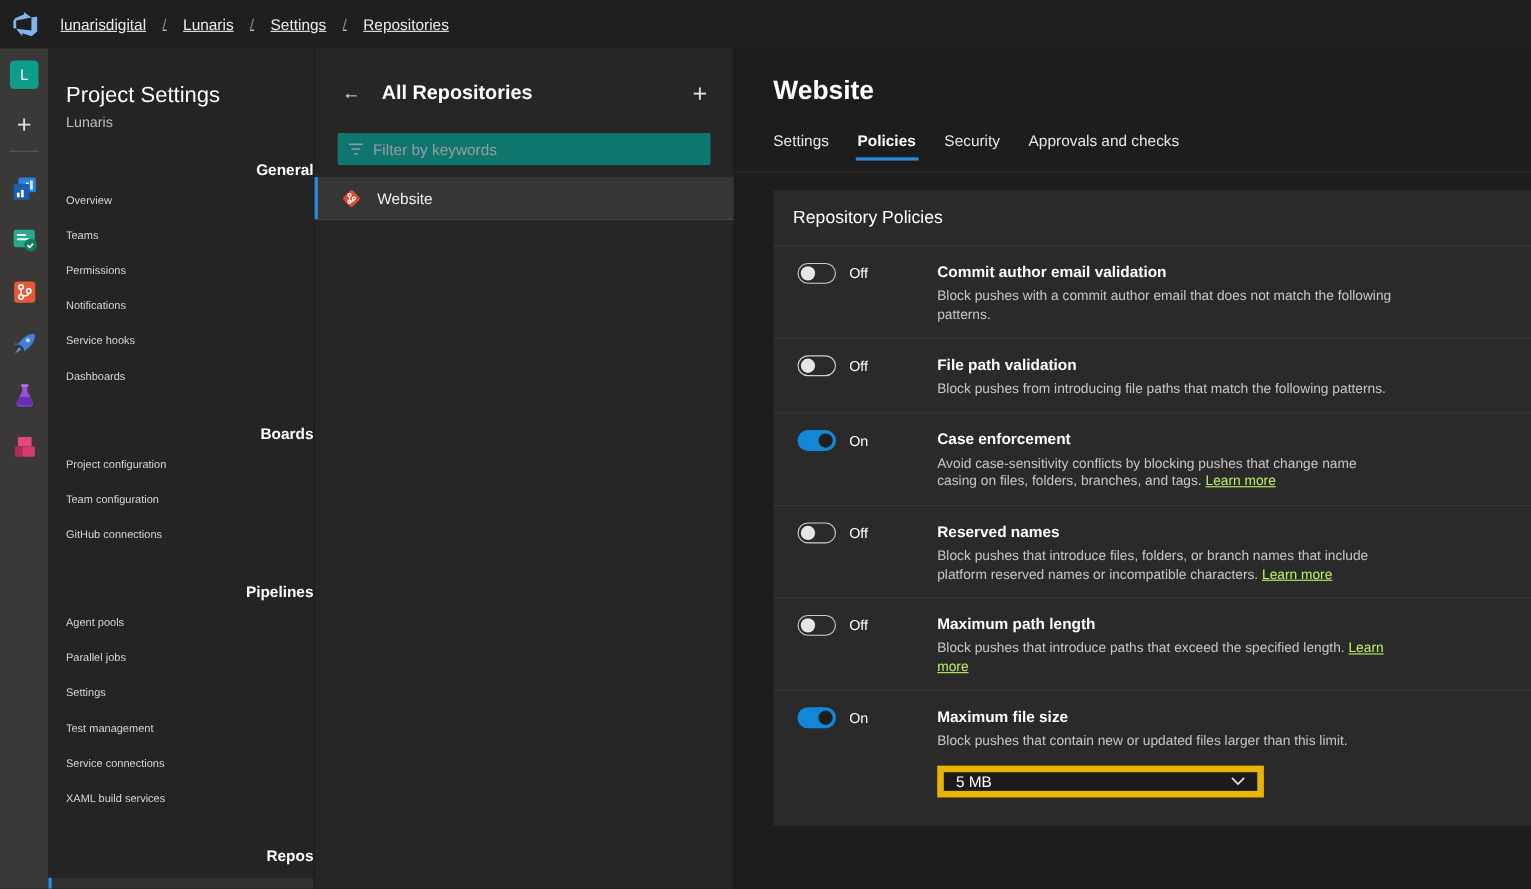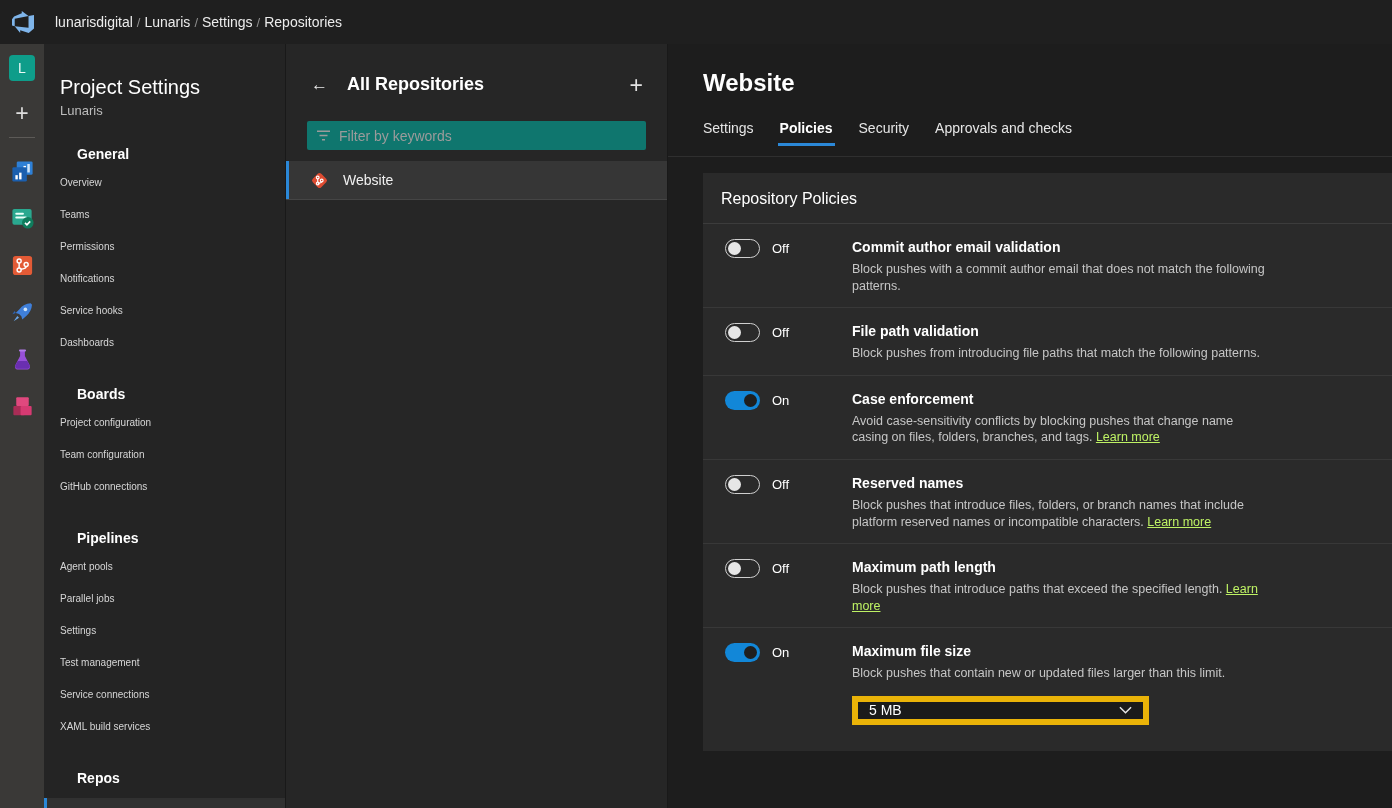--- a/index.html
+++ b/index.html
@@ -5,40 +5,40 @@
   * { box-sizing: border-box; margin: 0; padding: 0; }
   html,body { width:1392px; height:808px; }
   body {
     background:#1d1d1d; color:#fff;
     font-family:"Liberation Sans", sans-serif;
     overflow:hidden;
   }
   
   .topbar { height:44px; background:#1f1f1f; display:flex; align-items:center; }
   .logo-box { width:46px; display:flex; justify-content:center; align-items:center; cursor:pointer; }
-  .breadcrumb { display:flex; align-items:flex-end; gap:4px; font-size:14px; color:#ececec; margin-left:9px; }
+  .breadcrumb { display:flex; align-items:flex-start; gap:15px; font-size:14px; color:#ececec; margin-left:9px;text-decoration:underline; }
   .crumb { cursor:pointer; }
   .crumb-sep { color:#8f8f8f; font-size:13px; }
 
   
   .app { display:flex; height:764px; }
 
   
   .rail { width:44px; background:#3a3937; flex-shrink:0; display:flex; flex-direction:column; align-items:center; }
   .rail-avatar { width:26px; height:26px; margin-top:11px; border-radius:4px; background:#0e9d8a;
     display:flex; align-items:center; justify-content:center; font-size:14px; color:#eafaf6; cursor:pointer; }
   .rail-plus { margin-top:21px; font-size:23px; font-weight:300; color:#dedede; line-height:22px; cursor:pointer; }
   .rail-div { width:26px; height:1px; background:#5c5a57; margin-top:13px; }
   .rail-btn { width:28px; height:28px; margin-top:19px; display:flex; align-items:center; justify-content:center; cursor:pointer; }
 
   
   .sidebar { width:241px; background:#242424; flex-shrink:0; padding-top:30px; position:relative; }
   .ps-title { font-size:20px; font-weight:400; margin-left:16px; line-height:26px; }
   .ps-sub { font-size:13px; color:#bdbdbd; margin-left:16px; margin-top:3px; line-height:16px; }
-  .sec-header { font-size:14px; font-weight:700; margin:26px 0 4px 33px; line-height:18px; }
+  .sec-header { font-size:14px; font-weight:700; margin:26px 0 4px 33px; line-height:18px;text-align:right; }
   .side-item { font-size:10px; color:#d6d6d6; padding:8px 0 8px 16px; line-height:16px; cursor:pointer; }
   .sidebar-partial { position:absolute; bottom:0; left:0; right:0; height:10px; background:#313131;
     border-left:3px solid #2b88d8; cursor:pointer; }
 
   
   .repo-panel { width:383px; background:#262626; flex-shrink:0; border-left:1px solid #191919; border-right:1px solid #191919; }
   .rp-head { display:flex; align-items:center; padding:30px 24px 0 25px; }
   .back-arrow { font-size:17px; color:#e8e8e8; cursor:pointer; }
   .rp-title { font-size:18px; font-weight:700; margin-left:19px; flex:1; }
   .add-btn { font-size:23px; font-weight:300; color:#e2e2e2; line-height:20px; cursor:pointer; }

